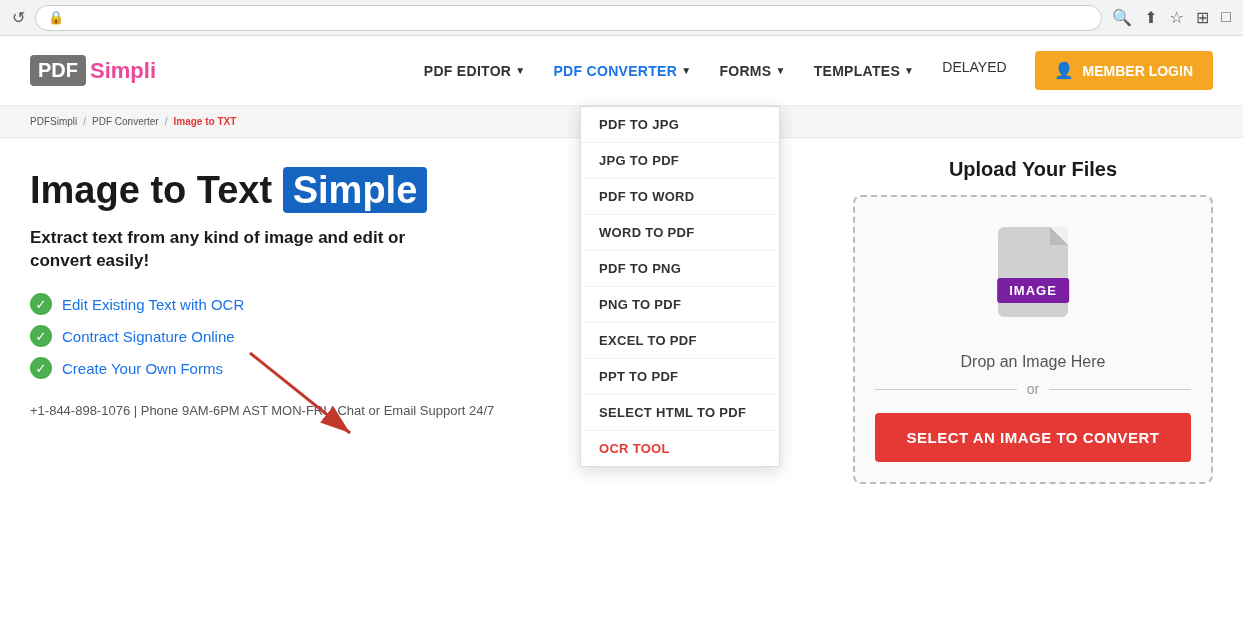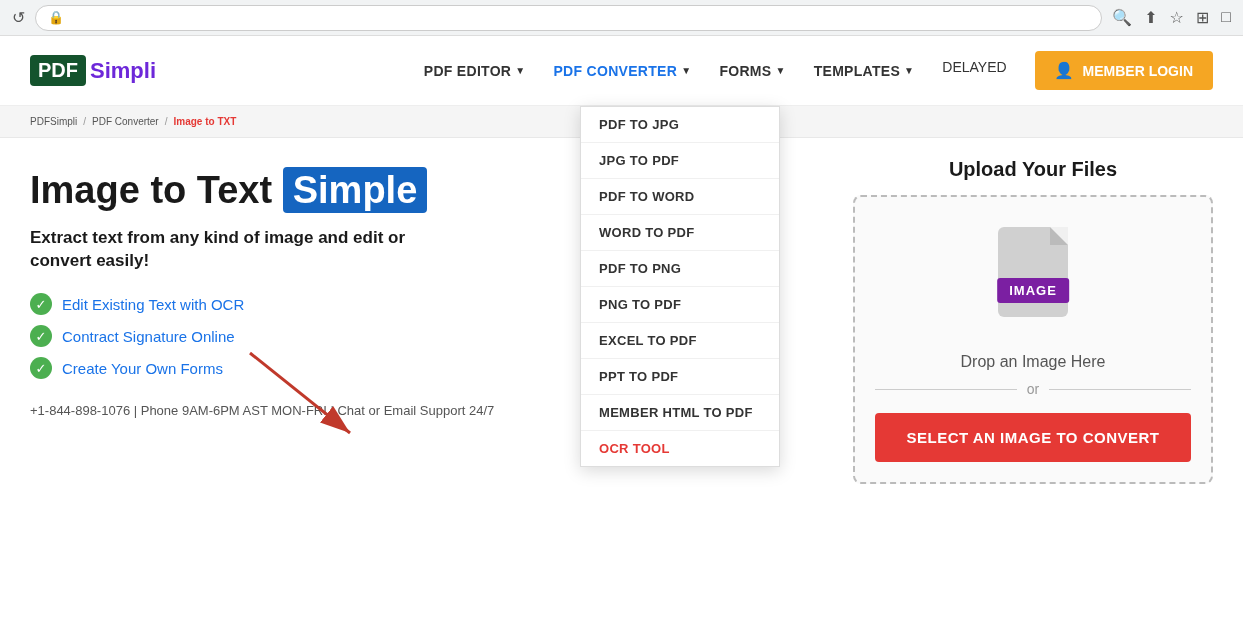--- a/index.html
+++ b/index.html
@@ -55,31 +55,31 @@
       position: relative;
       z-index: 100;
     }
     .logo {
       display: flex;
       align-items: center;
       gap: 0;
       margin-right: auto;
     }
     .logo-pdf {
-      background: #14532d;
+      background: #737373;
       color: #fff;
       font-weight: 900;
       font-size: 20px;
       padding: 4px 8px;
       border-radius: 4px;
     }
     .logo-simpli {
       font-size: 22px;
       font-weight: 700;
-      color: #6d28d9;
+      color: #ec4899;
       margin-left: 4px;
     }
 
     .nav {
       display: flex;
       gap: 8px;
     }
     .nav-item {
       display: flex;
       align-items: center;
@@ -382,21 +382,21 @@
 
   <div class="dropdown-menu">
     <div class="dropdown-item">PDF TO JPG</div>
     <div class="dropdown-item">JPG TO PDF</div>
     <div class="dropdown-item">PDF TO WORD</div>
     <div class="dropdown-item">WORD TO PDF</div>
     <div class="dropdown-item">PDF TO PNG</div>
     <div class="dropdown-item">PNG TO PDF</div>
     <div class="dropdown-item">EXCEL TO PDF</div>
     <div class="dropdown-item">PPT TO PDF</div>
-    <div class="dropdown-item">MEMBER HTML TO PDF</div>
+    <div class="dropdown-item">SELECT HTML TO PDF</div>
     <div class="dropdown-item active-item">OCR TOOL</div>
   </div>
 </div>
 
 <div class="breadcrumb">
   <span class="breadcrumb-link">PDFSimpli</span>
   <span class="breadcrumb-sep">/</span>
   <span class="breadcrumb-link">PDF Converter</span>
   <span class="breadcrumb-sep">/</span>
   <span class="breadcrumb-current">Image to TXT</span>

